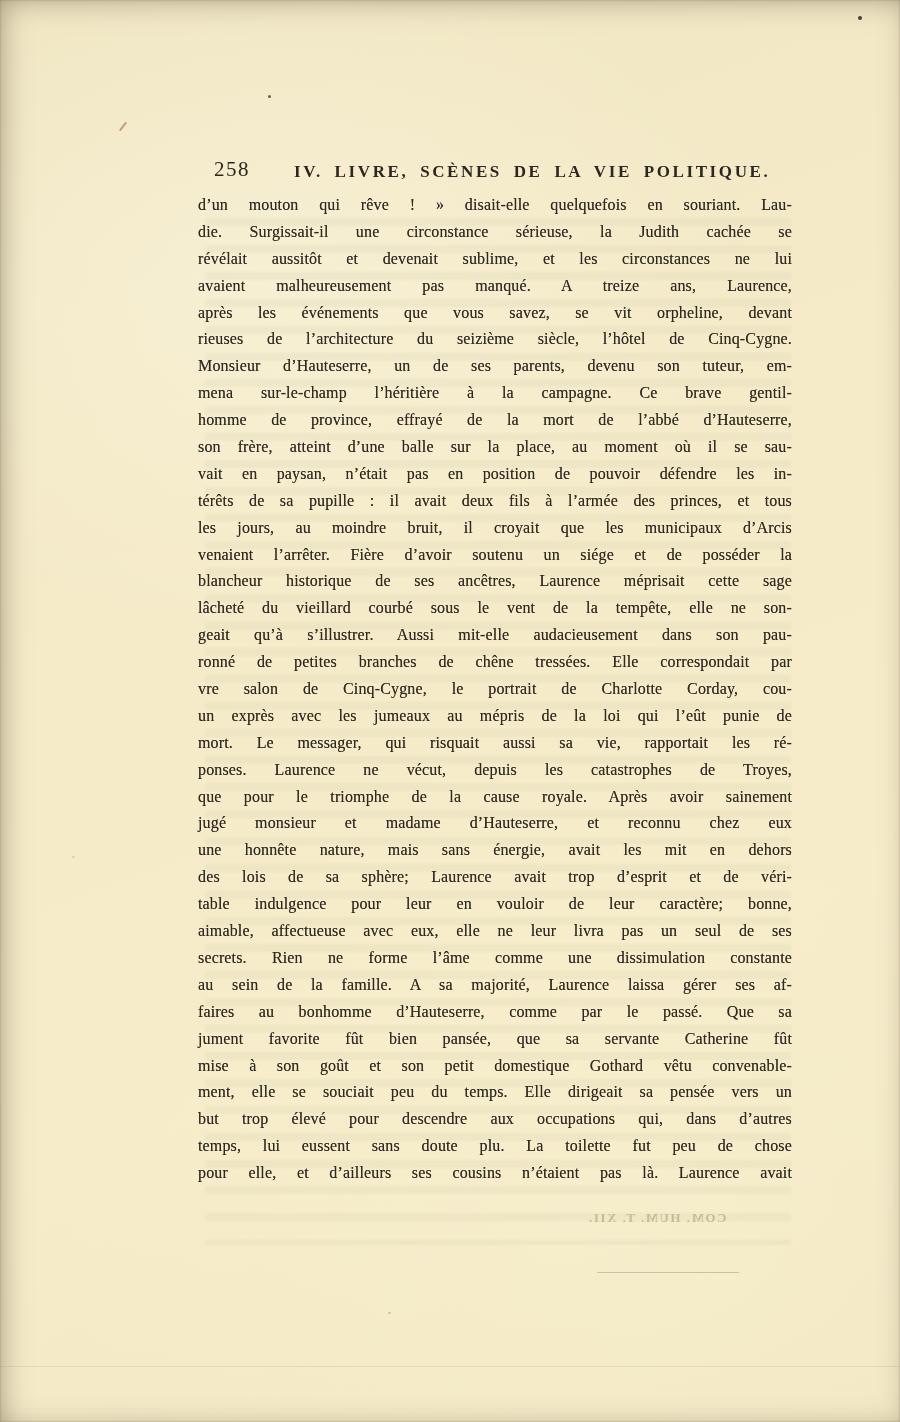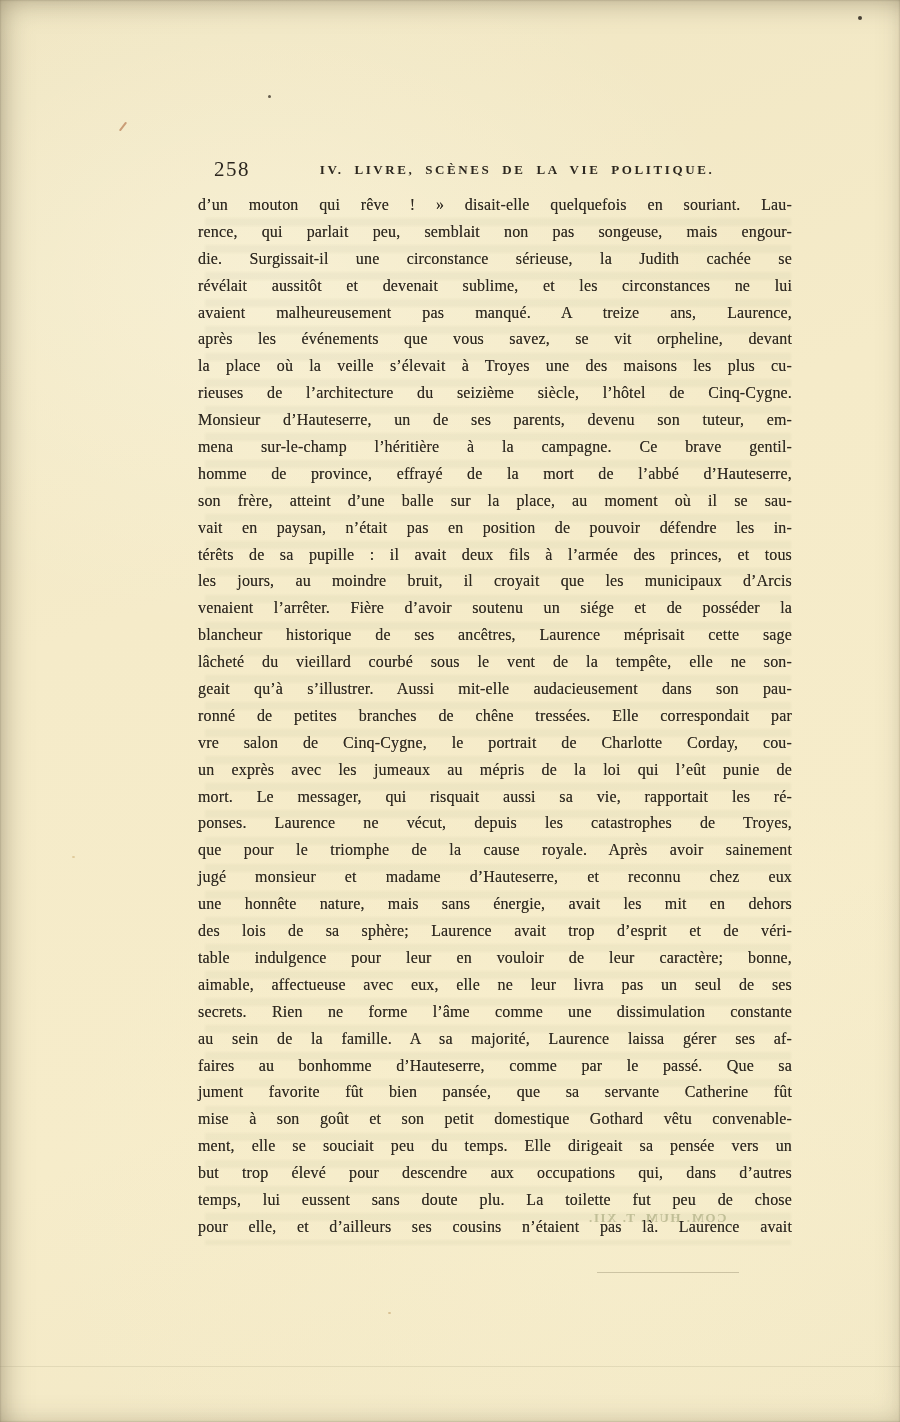--- a/index.html
+++ b/index.html
@@ -47,21 +47,21 @@
     left: 16px; top: 1px;
     font-size: 21px;
     letter-spacing: 1.5px;
     color: #2c271f;
   }
   .runtitle {
     position: absolute;
     left: 96px; top: 6px;
     width: 446px;
     text-align: center;
-    font-size: 13px;
+    font-size: 17px;
     font-weight: bold;
     letter-spacing: 2.6px;
     word-spacing: 5px;
     color: #2c271f;
     white-space: nowrap;
   }
   .bodytext {
     position: absolute;
     left: 198px; top: 192px;
     width: 594px;
@@ -113,26 +113,24 @@
 
   <div class="bleed-texture"></div>
 
   <div class="header">
     <span class="pagenum">258</span>
     <span class="runtitle">IV. LIVRE, SCÈNES DE LA VIE POLITIQUE.</span>
   </div>
 
   <div class="bodytext">
       <div class="line">d’un mouton qui rêve ! » disait-elle quelquefois en souriant. Lau-</div>
-      <div class="line">rence, qui parlait peu, semblait non pas songeuse, mais engour-</div>
       <div class="line">die. Surgissait-il une circonstance sérieuse, la Judith cachée se</div>
       <div class="line">révélait aussitôt et devenait sublime, et les circonstances ne lui</div>
       <div class="line">avaient malheureusement pas manqué. A treize ans, Laurence,</div>
       <div class="line">après les événements que vous savez, se vit orpheline, devant</div>
-      <div class="line">la place où la veille s’élevait à Troyes une des maisons les plus cu-</div>
       <div class="line">rieuses de l’architecture du seizième siècle, l’hôtel de Cinq-Cygne.</div>
       <div class="line">Monsieur d’Hauteserre, un de ses parents, devenu son tuteur, em-</div>
       <div class="line">mena sur-le-champ l’héritière à la campagne. Ce brave gentil-</div>
       <div class="line">homme de province, effrayé de la mort de l’abbé d’Hauteserre,</div>
       <div class="line">son frère, atteint d’une balle sur la place, au moment où il se sau-</div>
       <div class="line">vait en paysan, n’était pas en position de pouvoir défendre les in-</div>
       <div class="line">térêts de sa pupille : il avait deux fils à l’armée des princes, et tous</div>
       <div class="line">les jours, au moindre bruit, il croyait que les municipaux d’Arcis</div>
       <div class="line">venaient l’arrêter. Fière d’avoir soutenu un siége et de posséder la</div>
       <div class="line">blancheur historique de ses ancêtres, Laurence méprisait cette sage</div>

